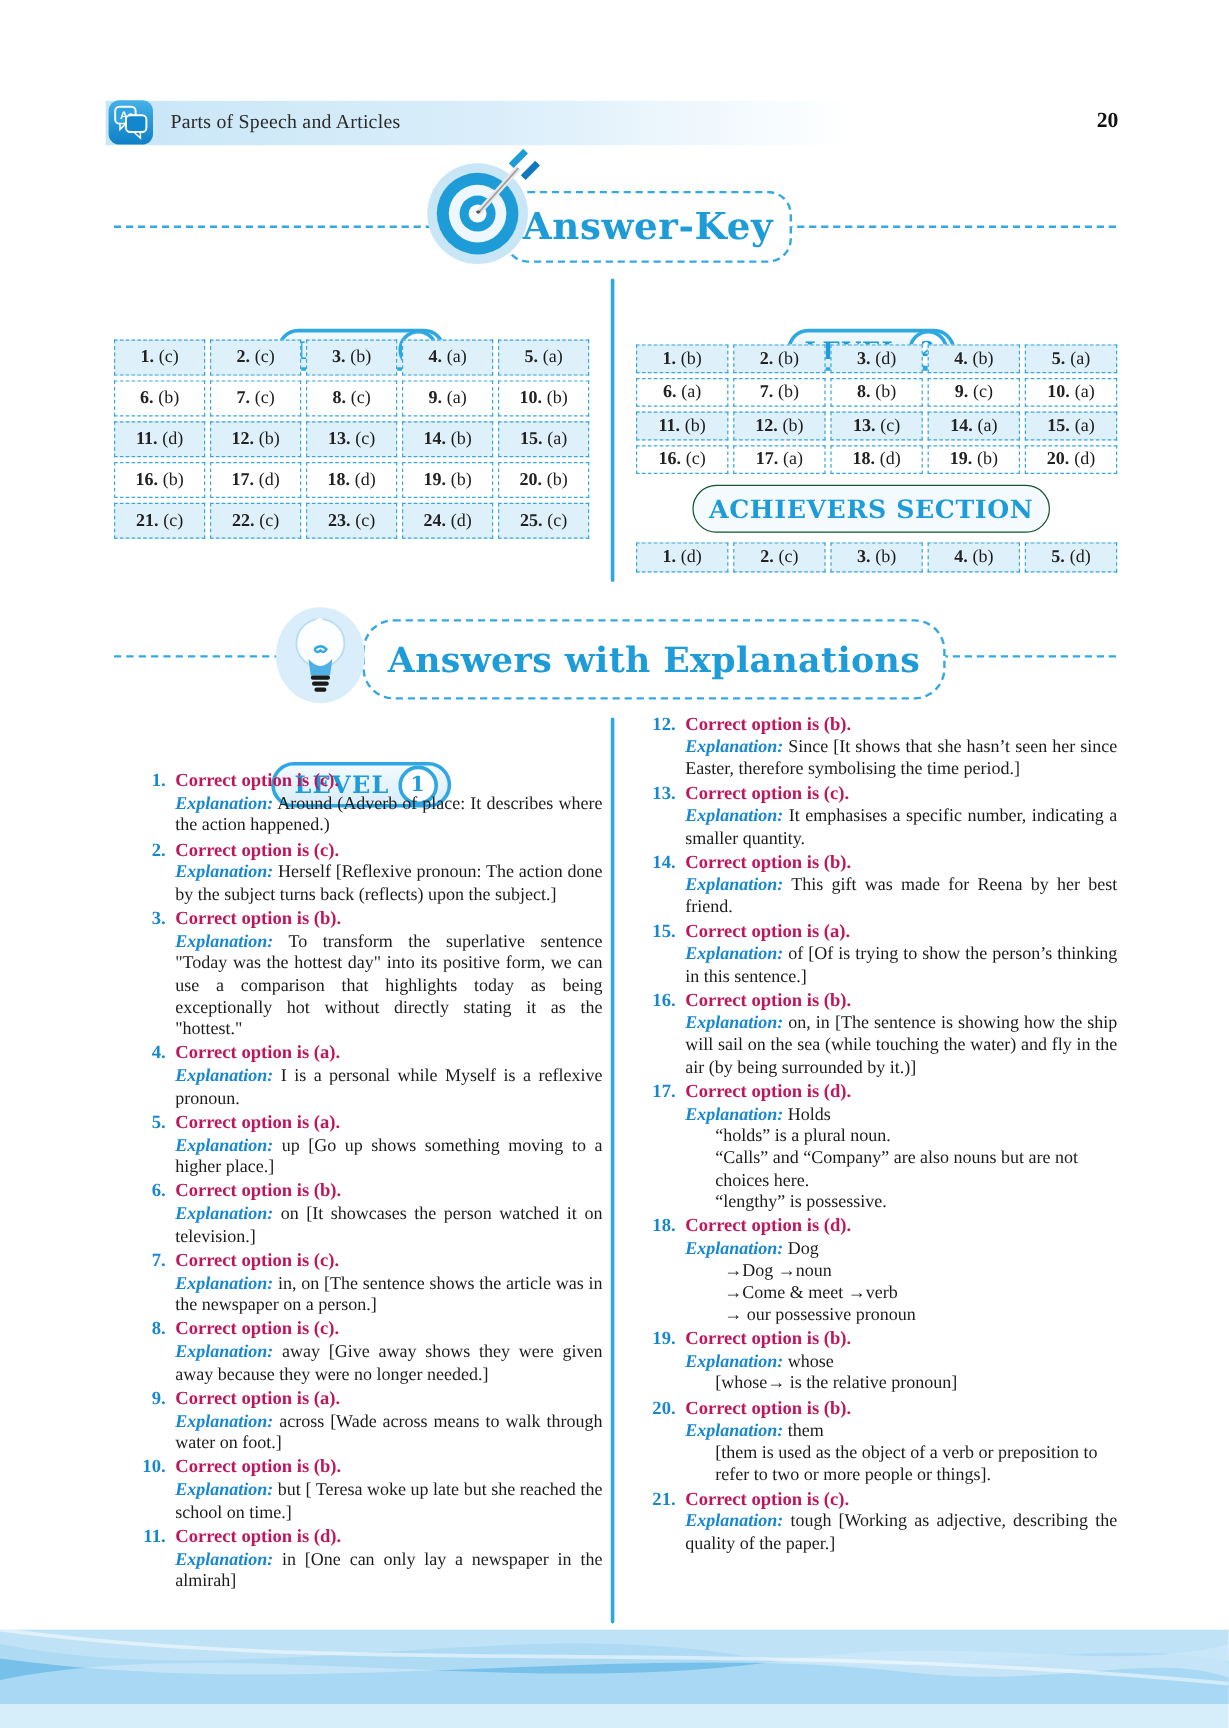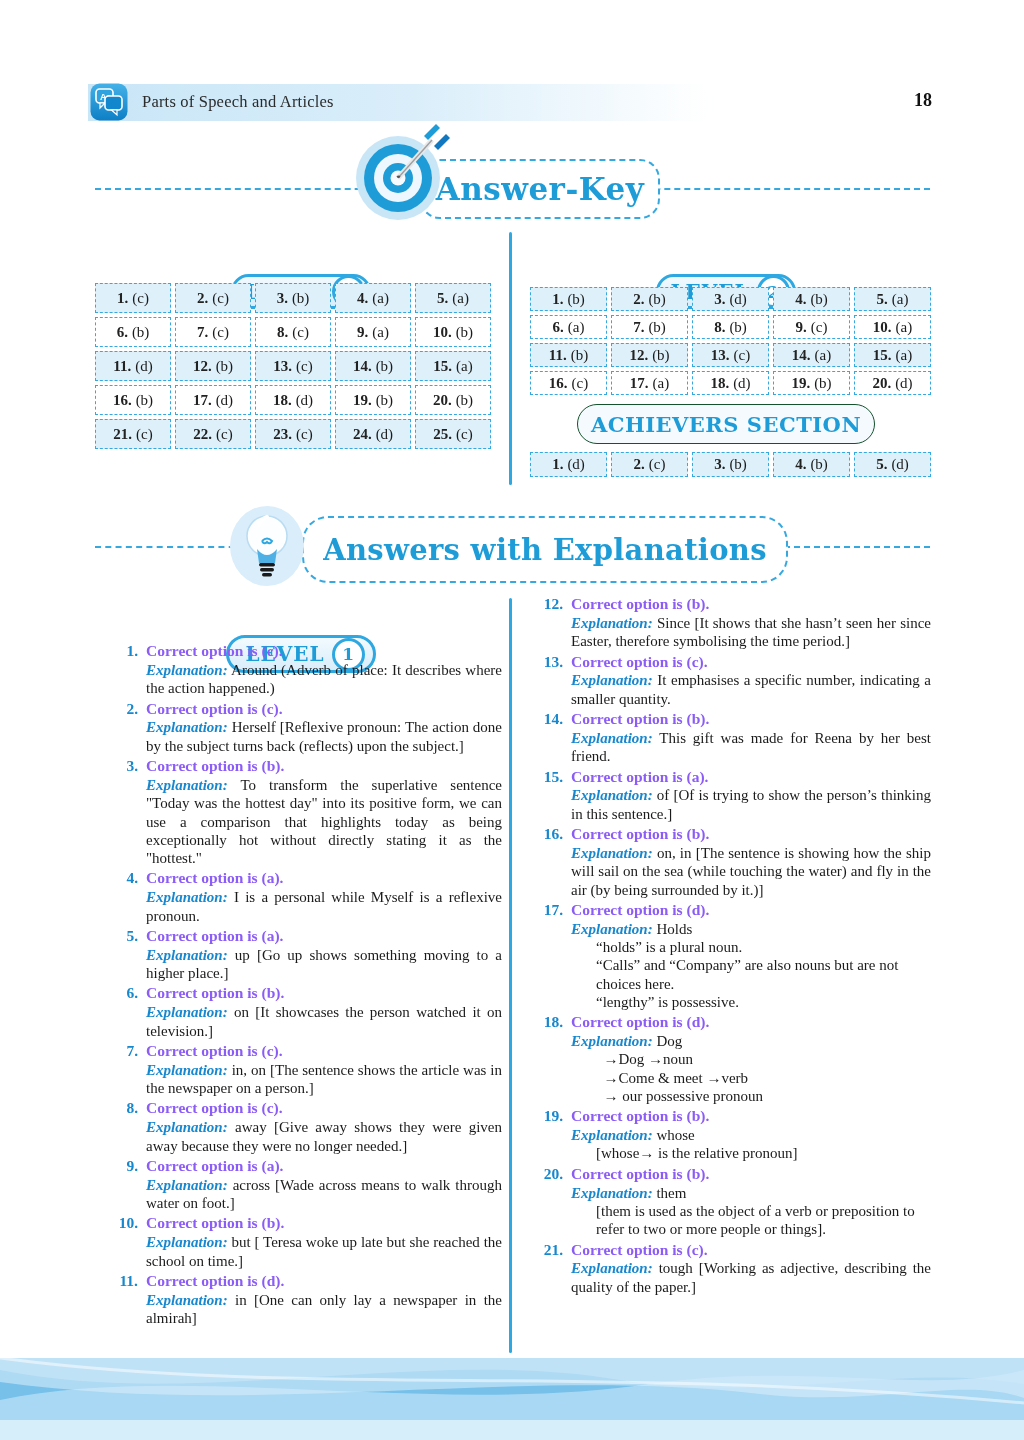--- a/index.html
+++ b/index.html
@@ -62,21 +62,21 @@
 
   
   .expl-col{position:absolute;}
   .col-left{left:108px;top:642px;width:394px;}
   .col-right{left:533px;top:595px;width:398px;}
   .expl-divider{position:absolute;left:509px;top:598px;width:3px;height:755px;background:#2fa8e1;border-radius:2px;}
   .expl-item{display:flex;margin-bottom:2px;}
   .expl-num{flex:none;width:38px;padding-right:8px;box-sizing:border-box;text-align:right;
     color:#1787ce;font-weight:bold;font-size:15.5px;line-height:1.22;}
   .expl-body{flex:1;min-width:0;}
-  .expl-correct{color:#8b5cf6;font-weight:bold;font-size:15.5px;line-height:1.22;}
+  .expl-correct{color:#be185d;font-weight:bold;font-size:15.5px;line-height:1.22;}
   .expl-text{font-size:15px;line-height:1.22;text-align:justify;}
   .expl-label{color:#1787ce;font-weight:bold;font-style:italic;}
   .expl-line{font-size:15px;line-height:1.22;margin-left:25px;}
 
   
   .footer-wave{position:absolute;left:0;top:1358px;width:1024px;height:62px;}
   .footer-strip{position:absolute;left:0;top:1420px;width:1024px;height:20px;background:#d6edfa;}
 </style>
 </head>
 <body>
@@ -94,21 +94,21 @@
         </defs>
       <rect x="0.5" y="0.5" width="37" height="37" rx="9" fill="url(#hg)"></rect>
       <rect x="6" y="6" width="17" height="14" rx="3.5" fill="#2fa3e0" stroke="#fff" stroke-width="1.6"></rect>
       <path d="M10 20 L10 25 L15 20 Z" fill="#2fa3e0" stroke="#fff" stroke-width="1.2"></path>
       <text x="10" y="16.5" font-family="Liberation Sans,sans-serif" font-size="9" font-weight="bold" fill="#fff">Aa</text>
       <rect x="15" y="13" width="17" height="14" rx="3.5" fill="#1287ce" stroke="#fff" stroke-width="1.6"></rect>
       <path d="M27 27 L27 32 L21.5 27 Z" fill="#1287ce" stroke="#fff" stroke-width="1.2"></path>
     </svg>
   </div>
   <span class="header-title">Parts of Speech and Articles</span>
-  <span class="page-number">18</span>
+  <span class="page-number">20</span>
 
   <div class="ak-dash-line"></div>
   <div class="ak-title-pill">
     <span class="ak-title">Answer-Key</span>
   </div>
   <div class="target-icon">
     <svg viewBox="0 0 104 104" width="104" height="104">
       <circle cx="48" cy="56" r="42" fill="#c9e6f7"></circle>
       <circle cx="48" cy="56" r="34" fill="#1e9cd8"></circle>
       <circle cx="48" cy="56" r="24" fill="#eef7fd"></circle>

